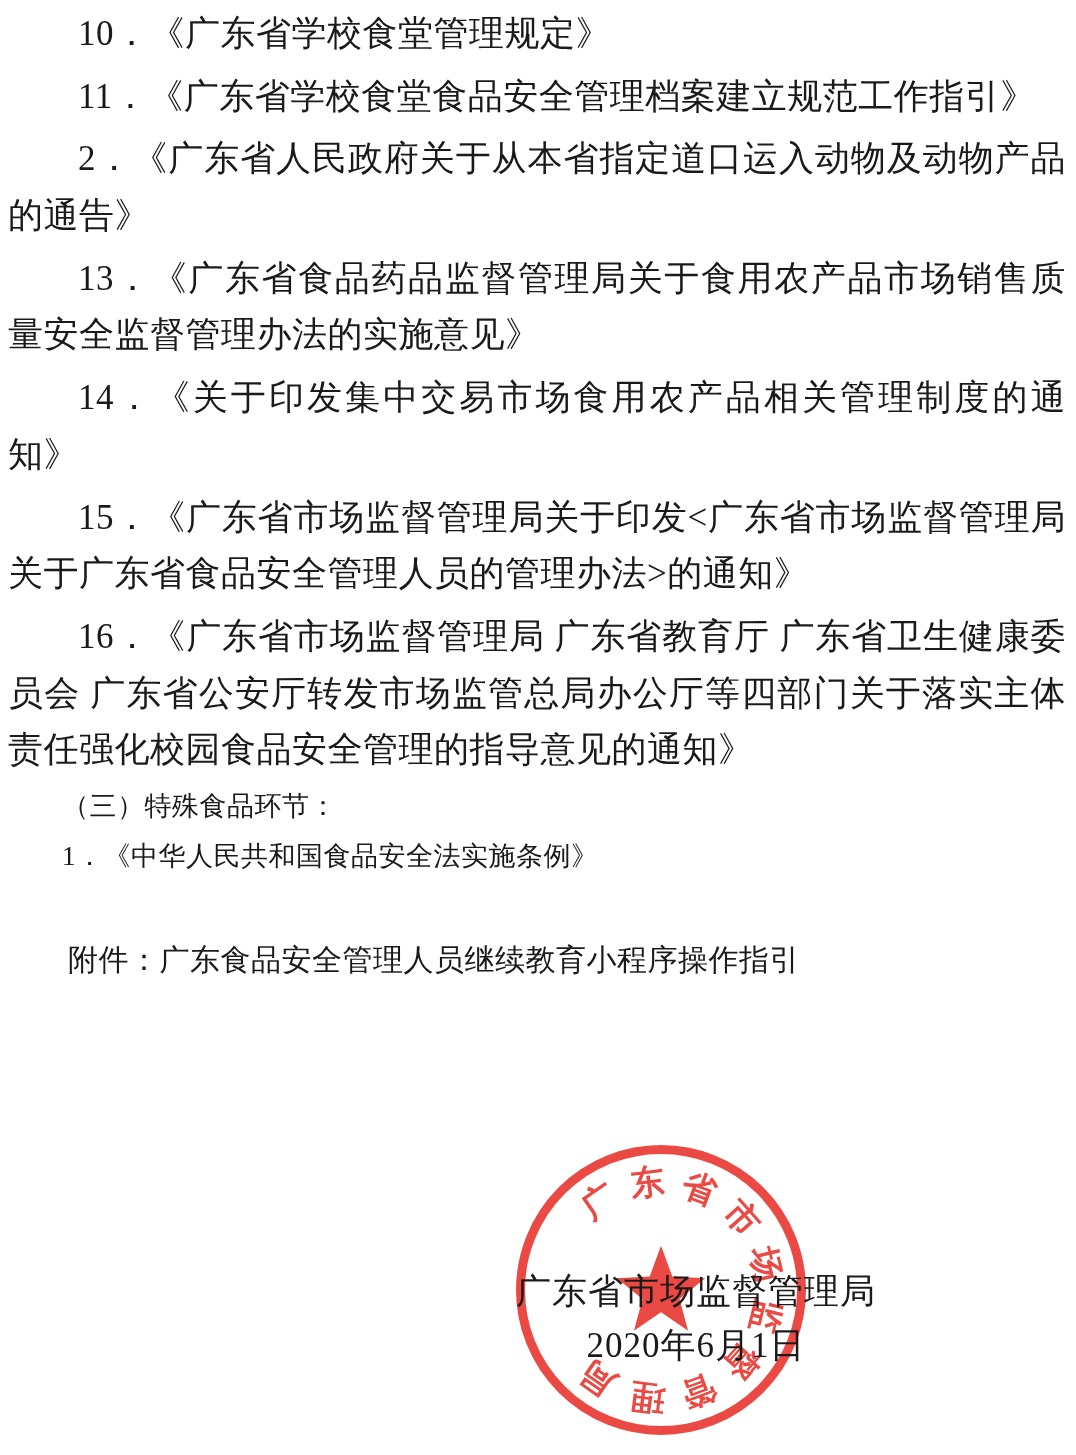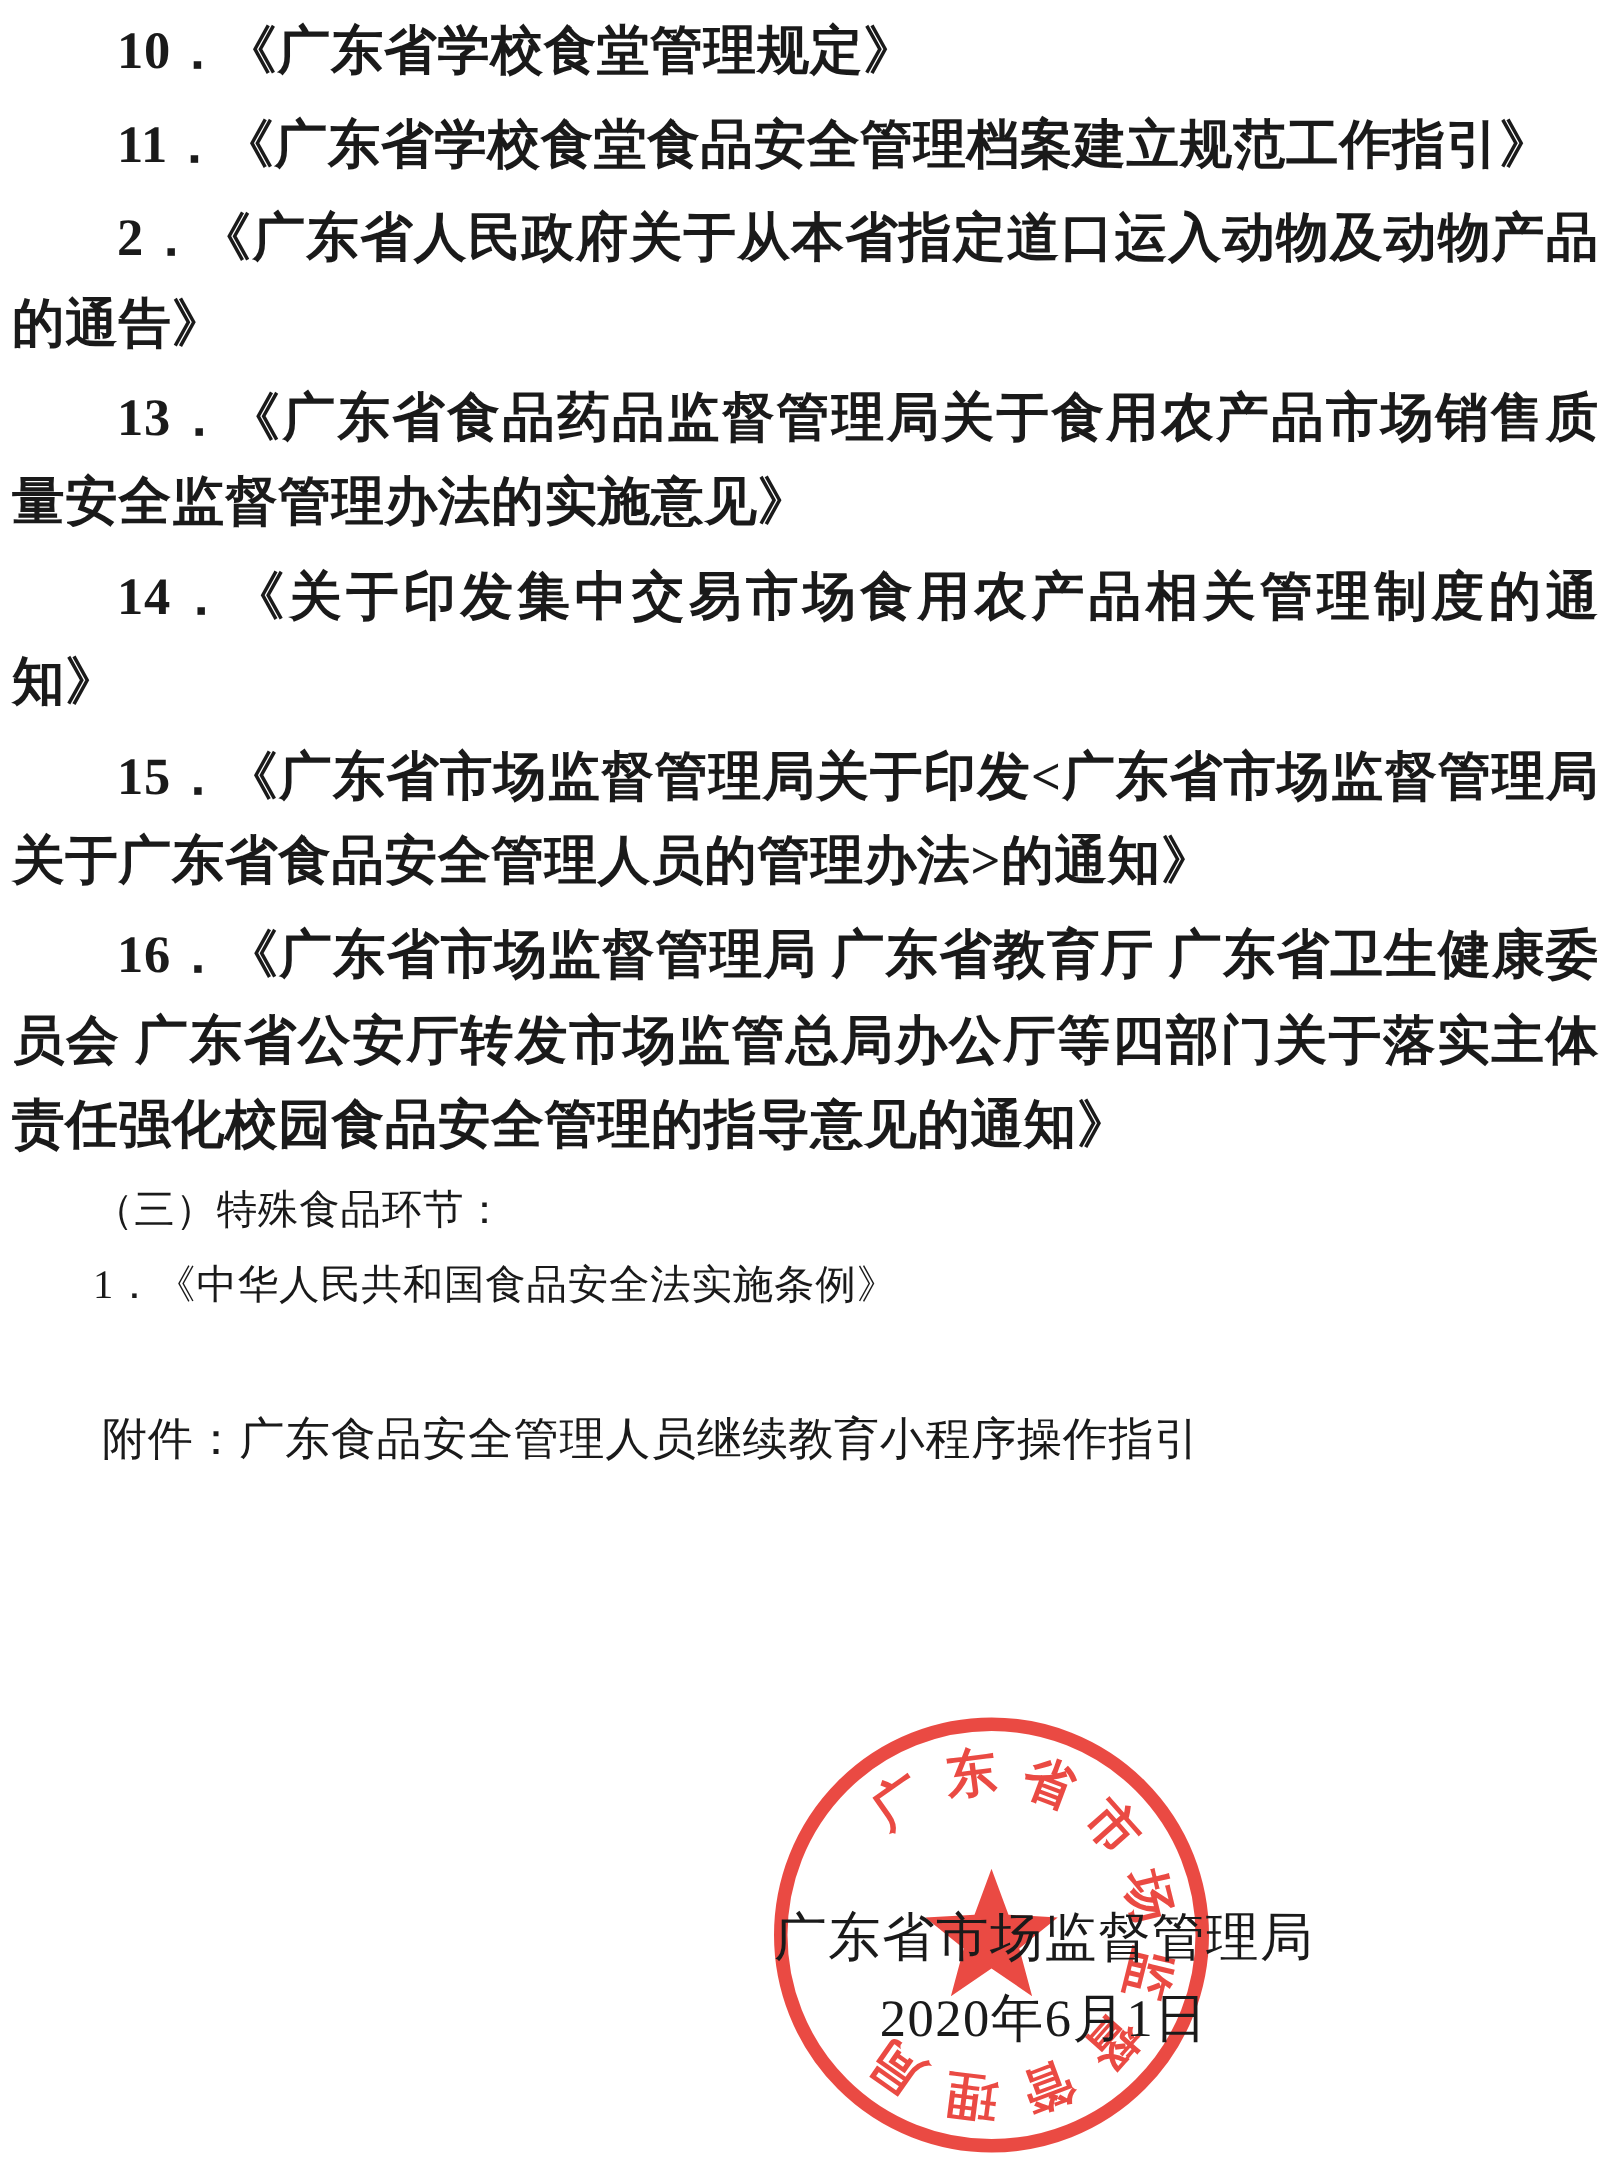--- a/index.html
+++ b/index.html
@@ -32,21 +32,20 @@
   }
   p.para {
     margin: 0 0 6px 0;
     font-size: 35px;
     line-height: 1.62;
     letter-spacing: 0.5px;
     text-indent: 2em;
     text-align: justify;
     word-break: break-all;
     font-family: "Liberation Serif", "DejaVu Serif", serif;
-    font-weight: bold;
   }
   p.sub {
     margin: 0 0 6px 0;
     font-size: 27px;
     line-height: 1.62;
     text-indent: 2em;
     letter-spacing: 0.5px;
   }
   .spacer {
     height: 52px;

